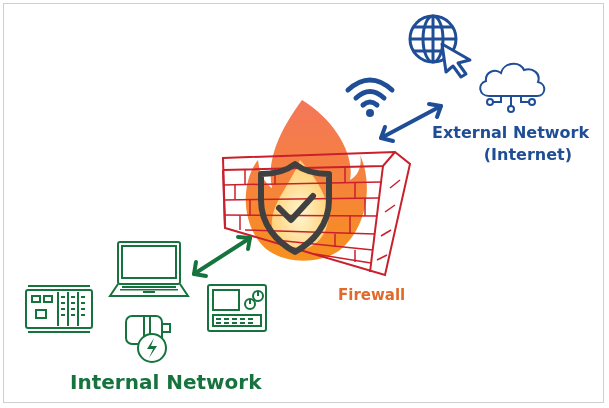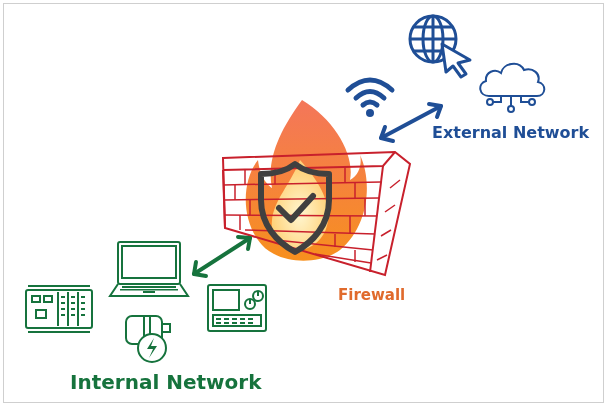--- a/index.html
+++ b/index.html
@@ -52,20 +52,21 @@
 <svg style="left:375px;top:100px" width="75" height="45" viewBox="0 0 75 45">
   <g stroke="#1f4e96" stroke-width="4" fill="none" stroke-linecap="round" stroke-linejoin="round">
     <line x1="6" y1="38" x2="66" y2="6"></line>
     <polyline points="54,4 66,6 62,17"></polyline>
     <polyline points="10,27 6,38 18,41"></polyline>
   </g>
 </svg>
 
 <div class="label ext-label">
   <div>External Network</div>
+  <div>(Internet)</div>
 </div>
 
 <svg style="left:240px;top:100px" width="130" height="165" viewBox="0 0 130 165">
   <defs>
     <linearGradient id="fl" x1="0" y1="0" x2="0" y2="1">
       <stop offset="0" stop-color="#f4765a"></stop>
       <stop offset="1" stop-color="#f7901e"></stop>
     </linearGradient>
     <radialGradient id="fi" cx="0.5" cy="0.6" r="0.5">
       <stop offset="0" stop-color="#fff6d0"></stop>

